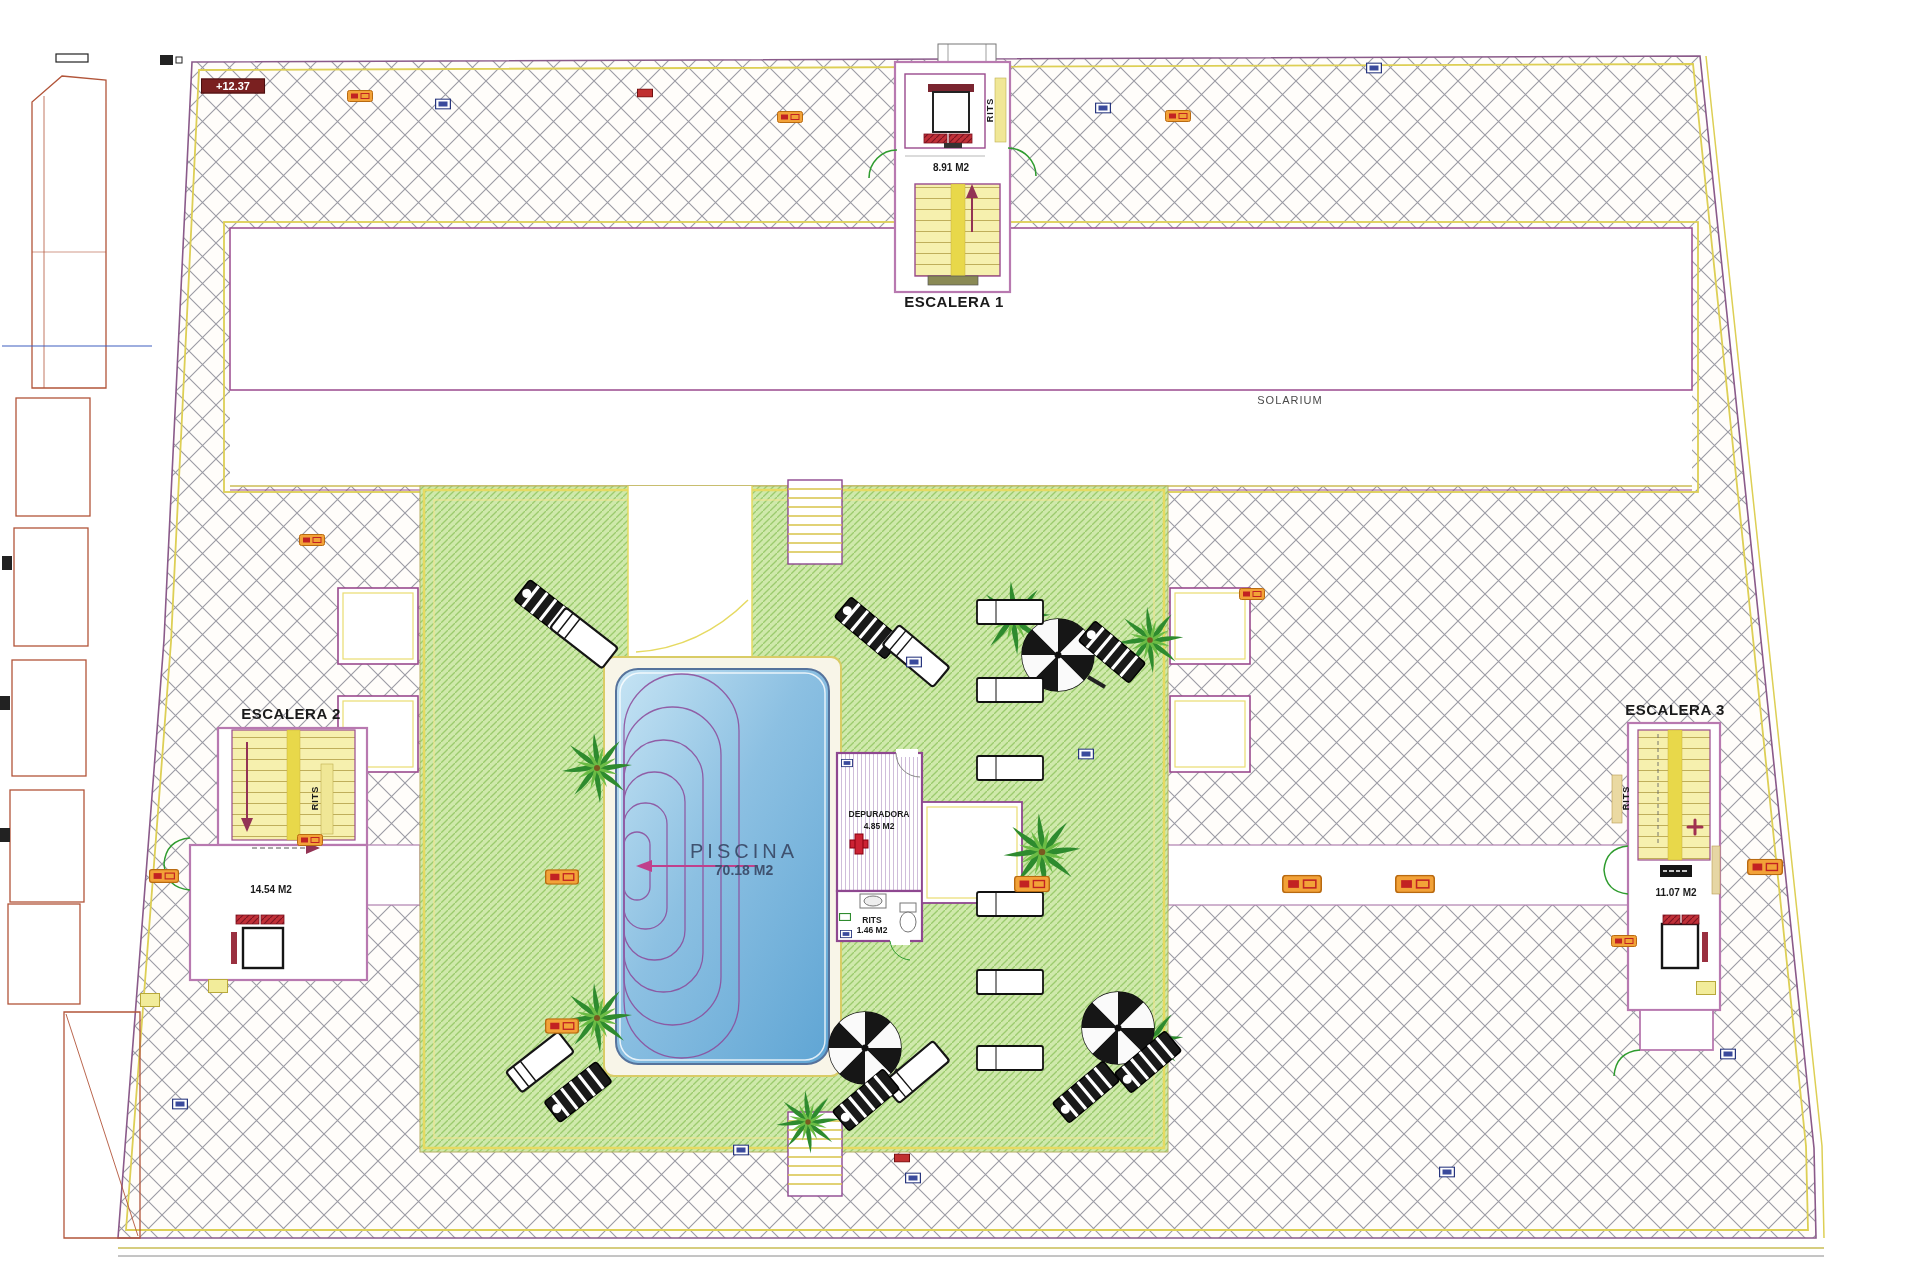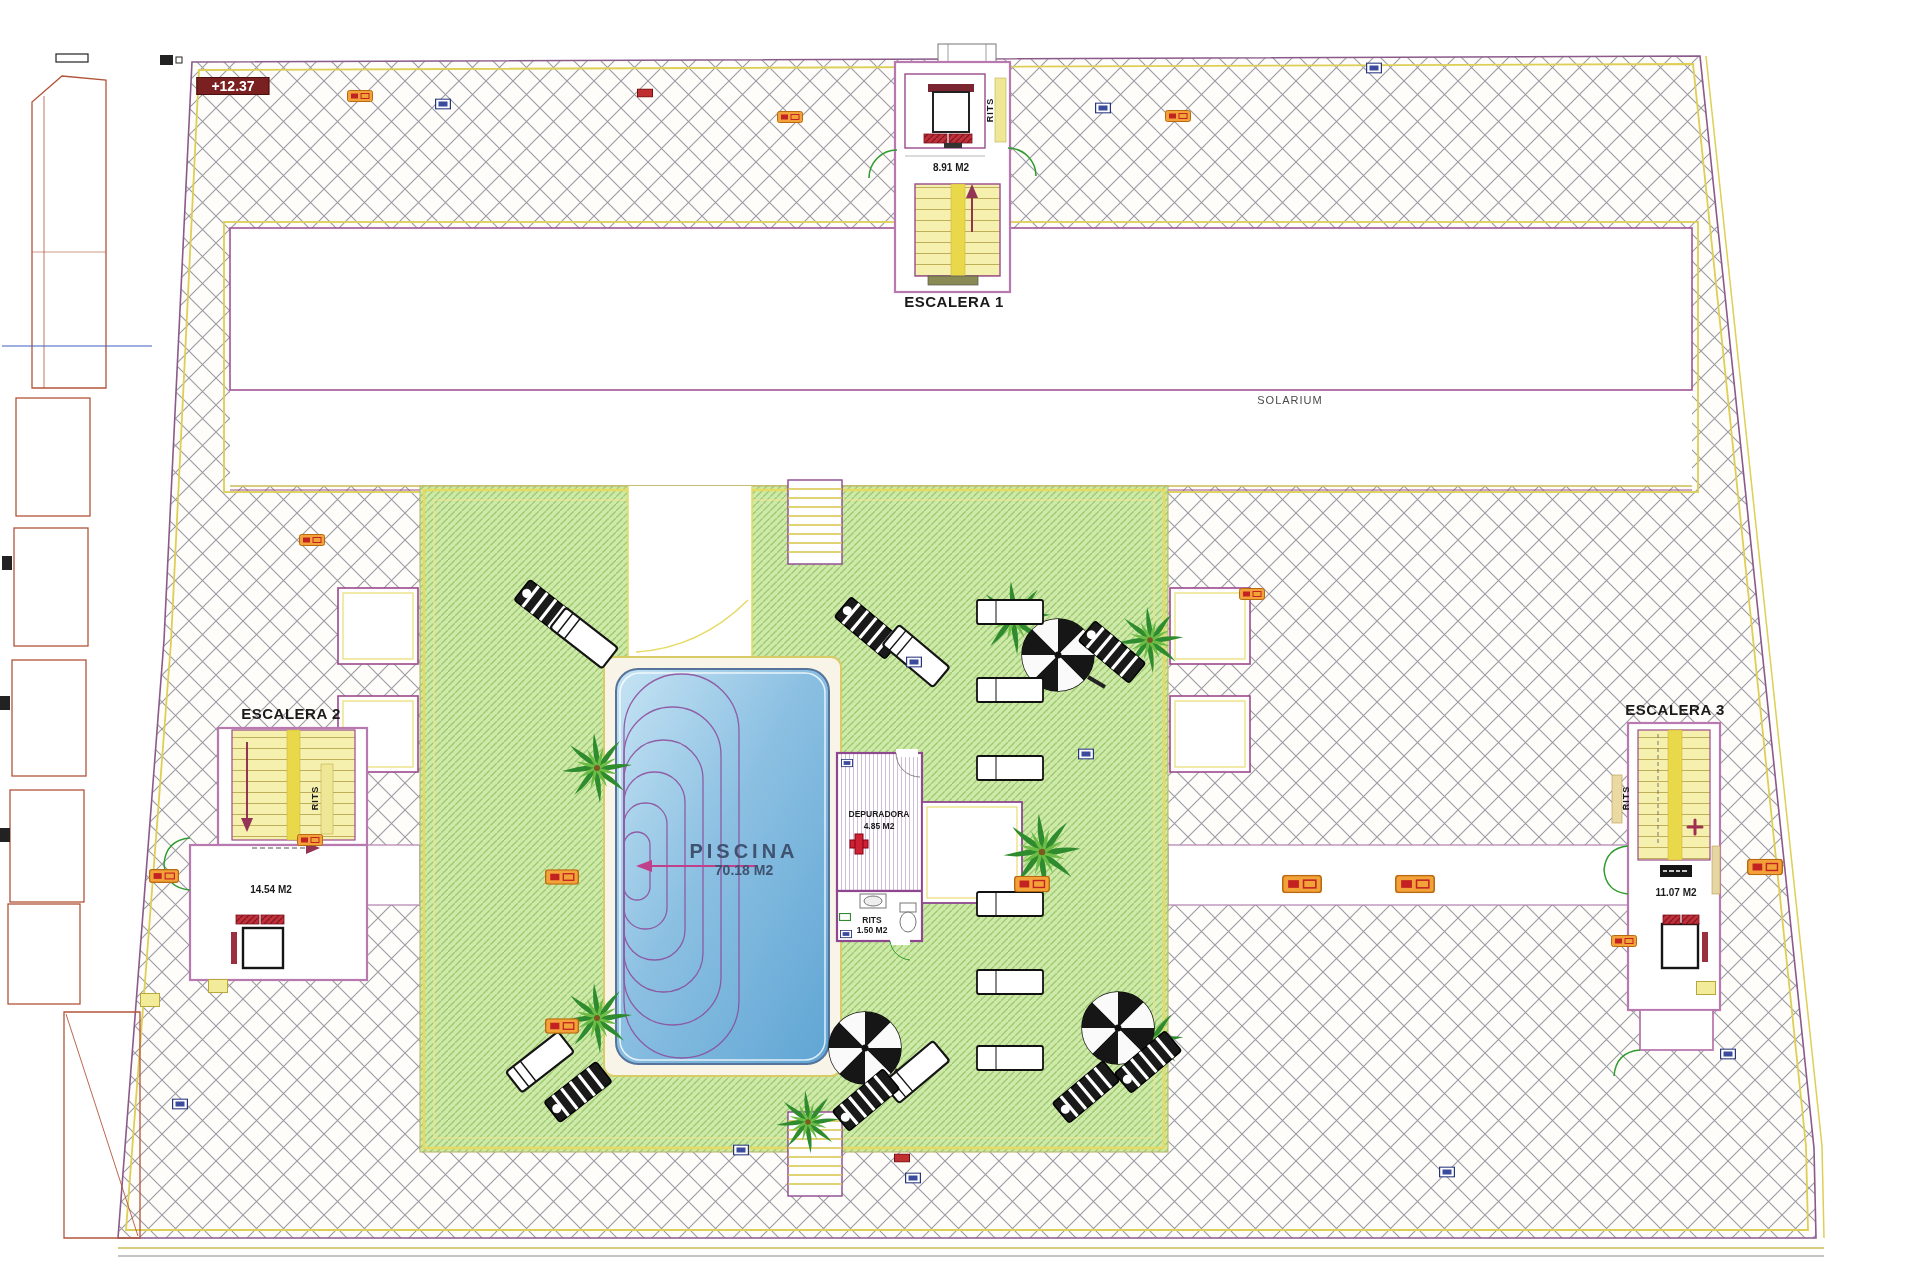--- a/index.html
+++ b/index.html
@@ -5,26 +5,26 @@
   html,body{margin:0;padding:0;background:#fff}
   #stage{position:relative;width:1920px;height:1280px;background:#ffffff;overflow:hidden;
          font-family:"Liberation Sans",sans-serif}
   #plan-svg{position:absolute;left:0;top:0}
   .lbl{position:absolute;transform:translate(-50%,-50%);white-space:nowrap;color:#1a1a1a}
   .esc{font-size:15px;font-weight:600;letter-spacing:.5px}
   .area{font-size:10px;font-weight:700}
   .room{font-size:8.5px;font-weight:700;text-align:center}
   .rits{position:absolute;font-size:9px;font-weight:700;letter-spacing:1px;
         writing-mode:vertical-rl;transform:translate(-50%,-50%) rotate(180deg);color:#1a1a1a}
-  .pool-name{font-size:20px;font-weight:700;color:#3f5270;letter-spacing:4px}
+  .pool-name{font-size:20px;font-weight:400;color:#3f5270;letter-spacing:4px}
   .pool-area{font-size:14px;font-weight:700;color:#3f5270}
   .watermark{font-size:32px;font-weight:700;color:rgba(255,255,255,.8);letter-spacing:1px}
   .solarium{font-size:11px;color:#4a4a4a;letter-spacing:1px}
   .lvl{position:absolute;transform:translate(-50%,-50%);background:#7a2020;color:#fff;
-       font-size:14px;font-weight:700;padding:1px 14px;border:1px solid #4a1010;line-height:1}
+       font-size:11px;font-weight:700;padding:1px 14px;border:1px solid #4a1010;line-height:1}
 </style>
 </head>
 <body>
 
 <div id="stage">
 
 <svg id="plan-svg" width="1920" height="1280" viewBox="0 0 1920 1280">
   <defs>
     <pattern id="xh" patternUnits="userSpaceOnUse" width="27" height="27">
       <rect width="27" height="27" fill="#fffdfa"></rect>
@@ -395,18 +395,18 @@
 <div class="lbl esc" style="left:1675px;top:709px">ESCALERA 3</div>
 <div class="lbl area" style="left:1676px;top:892px">11.07 M2</div>
 <div class="rits" style="left:1626px;top:798px">RITS</div>
 
 <div class="lbl pool-name" style="left:744px;top:851px">PISCINA</div>
 <div class="lbl pool-area" style="left:744px;top:870px">70.18 M2</div>
 
 <div class="lbl room" style="left:879px;top:814px">DEPURADORA</div>
 <div class="lbl room" style="left:879px;top:826px">4.85 M2</div>
 <div class="lbl room" style="left:872px;top:920px">RITS</div>
-<div class="lbl room" style="left:872px;top:930px">1.50 M2</div>
+<div class="lbl room" style="left:872px;top:930px">1.46 M2</div>
 
 <div class="lbl solarium" style="left:1290px;top:400px">SOLARIUM</div>
 <div class="lvl" style="left:233px;top:86px">+12.37</div>
 
 </div>
 
 </body></html>

